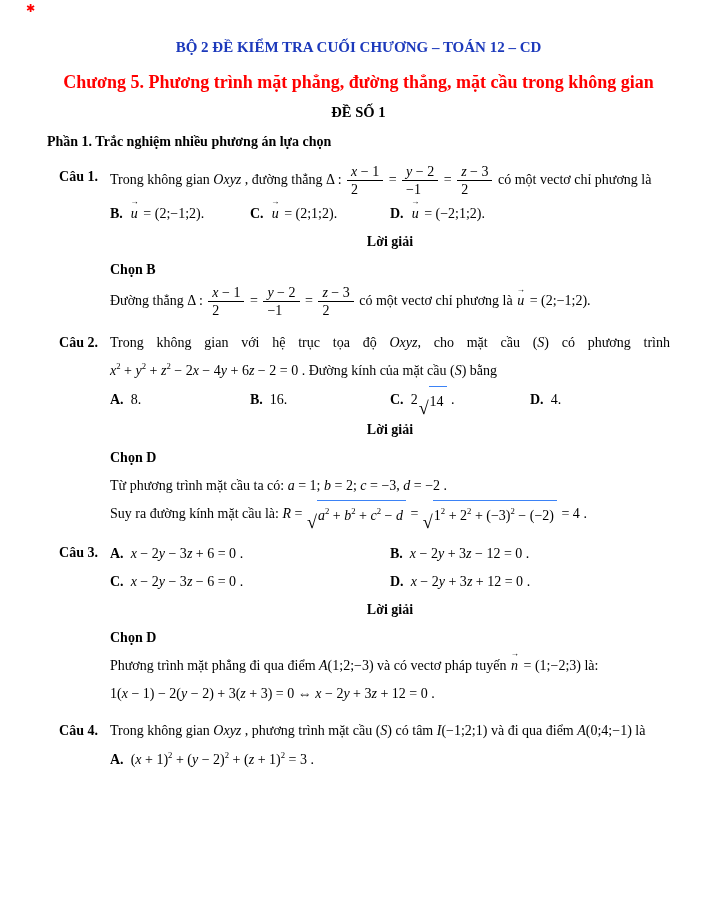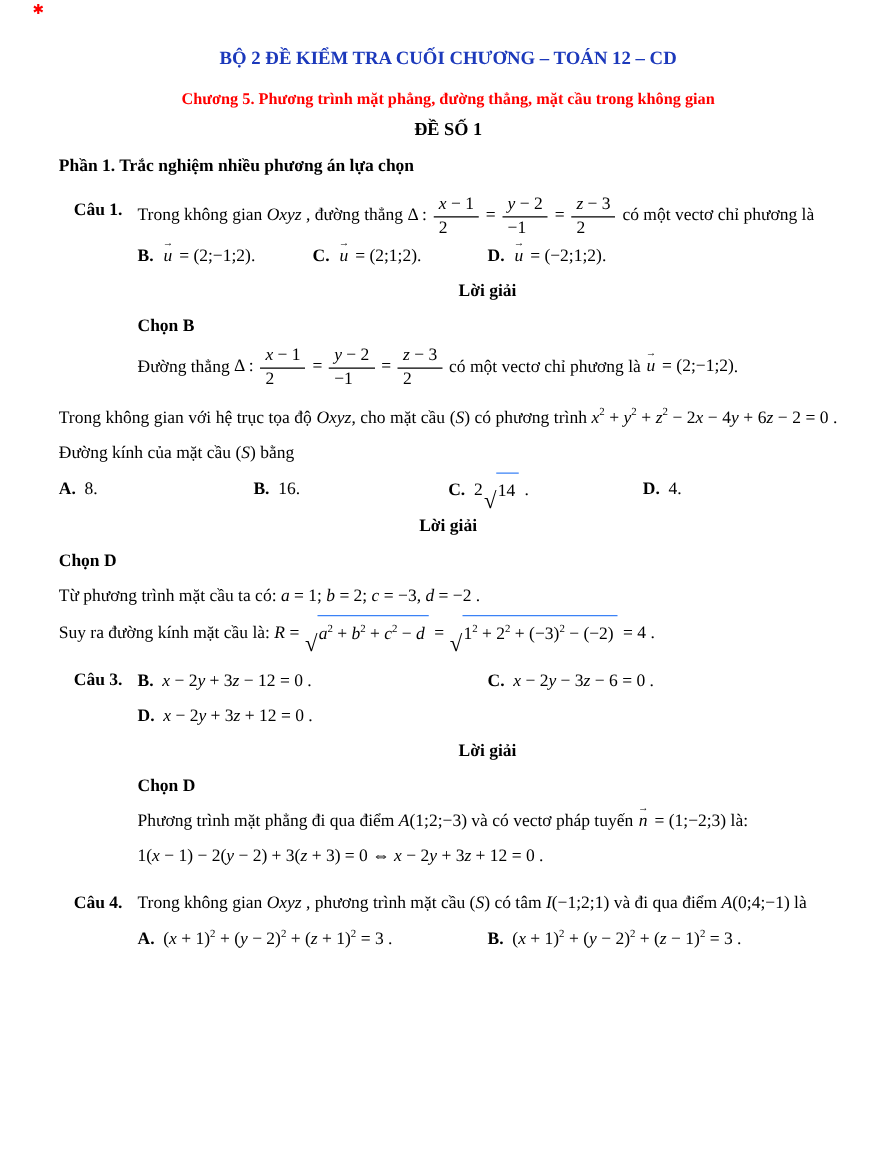--- a/index.html
+++ b/index.html
@@ -9,21 +9,21 @@
     width:714px; height:924px; overflow:hidden; position:relative;
     background:var(--paper); color:var(--ink);
     font-family:"Liberation Serif","DejaVu Serif",serif;
     font-size:14px; line-height:2.0;
   }
   .page { padding:36px 44px 20px 47px; }
 
   .corner-mark { position:absolute; left:26px; top:3px; color:var(--red); font-size:11px; line-height:1; }
 
   .doc-title   { text-align:center; font-weight:bold; color:var(--blue); font-size:15px; line-height:1.5; }
-  .doc-subtitle{ text-align:center; font-weight:bold; color:var(--red);  font-size:13px; line-height:1.5; margin-top:10px; }
+  .doc-subtitle{ text-align:center; font-weight:bold; color:var(--red);  font-size:18px; line-height:1.5; margin-top:10px; }
   .doc-meta    { margin-top:7px; line-height:1.6; }
   .exam-no     { text-align:center; font-weight:bold; font-size:14.6px; line-height:1.6; margin-top:5px; }
   .part-title  { font-weight:bold; line-height:1.7; margin-top:6px; }
   .part-note   { font-style:italic; line-height:1.6; margin-top:4px; }
 
   .question { display:flex; margin-top:9px; }
   .qlabel   { flex:0 0 63px; font-weight:bold;text-align:center; }
   .qbody    { flex:1; min-width:0; }
   .qprompt  { text-align:justify; }
   .options  { display:flex; flex-wrap:wrap; margin-top:1px; }
@@ -92,20 +92,21 @@
               </span> = <span class="frac">
                 <span class="fn"><span class="it">y</span> − 2</span>
                 <span class="fd">−1</span>
               </span> = <span class="frac">
                 <span class="fn"><span class="it">z</span> − 3</span>
                 <span class="fd">2</span>
               </span></span> có một vectơ chỉ phương là <span class="nw"><span class="vec">u</span> = (2;−1;2)</span>.</div>
         </div>
       </section>
       <section class="question">
+        <div class="qlabel">Câu 2.</div>
         <div class="qbody">
           <div class="qprompt">Trong không gian với hệ trục tọa độ <span class="it">Oxyz</span>, cho mặt cầu <span class="nw">(<span class="it">S</span>)</span> có phương trình <span class="nw"><span class="it">x</span><sup>2</sup> + <span class="it">y</span><sup>2</sup> + <span class="it">z</span><sup>2</sup> − 2<span class="it">x</span> − 4<span class="it">y</span> + 6<span class="it">z</span> − 2 = 0</span> . Đường kính của mặt cầu <span class="nw">(<span class="it">S</span>)</span> bằng</div>
           <div class="options cols4">
             <span class="option"><span class="olabel">A.</span><span class="otext">8.</span></span>
             <span class="option"><span class="olabel">B.</span><span class="otext">16.</span></span>
             <span class="option"><span class="olabel">C.</span><span class="otext">2<span class="sqrt">
                   <span class="rad">√</span>
                   <span class="sqc">14</span>
                 </span> .</span></span>
             <span class="option"><span class="olabel">D.</span><span class="otext">4.</span></span>
@@ -119,34 +120,34 @@
               </span> = <span class="sqrt">
                 <span class="rad">√</span>
                 <span class="sqc">1<sup>2</sup> + 2<sup>2</sup> + (−3)<sup>2</sup> − (−2)</span>
               </span> = 4</span> .</div>
         </div>
       </section>
       <section class="question">
         <div class="qlabel">Câu 3.</div>
         <div class="qbody">
           <div class="options cols2">
+            <span class="option"><span class="olabel">A.</span><span class="otext"><span class="nw"><span class="it">x</span> − 2<span class="it">y</span> − 3<span class="it">z</span> + 6 = 0</span> .</span></span>
             <span class="option"><span class="olabel">B.</span><span class="otext"><span class="nw"><span class="it">x</span> − 2<span class="it">y</span> + 3<span class="it">z</span> − 12 = 0</span> .</span></span>
             <span class="option"><span class="olabel">C.</span><span class="otext"><span class="nw"><span class="it">x</span> − 2<span class="it">y</span> − 3<span class="it">z</span> − 6 = 0</span> .</span></span>
             <span class="option"><span class="olabel">D.</span><span class="otext"><span class="nw"><span class="it">x</span> − 2<span class="it">y</span> + 3<span class="it">z</span> + 12 = 0</span> .</span></span>
           </div>
           <div class="lg">Lời giải</div>
           <div class="chon">Chọn D</div>
           <div class="sline">Phương trình mặt phẳng đi qua điểm <span class="nw"><span class="it">A</span>(1;2;−3)</span> và có vectơ pháp tuyến <span class="nw"><span class="vec">n</span> = (1;−2;3)</span> là:</div>
           <div class="sline"><span class="nw">1(<span class="it">x</span> − 1) − 2(<span class="it">y</span> − 2) + 3(<span class="it">z</span> + 3) = 0 ⇔ </span><span class="nw"><span class="it">x</span> − 2<span class="it">y</span> + 3<span class="it">z</span> + 12 = 0</span> .</div>
         </div>
       </section>
       <section class="question">
         <div class="qlabel">Câu 4.</div>
         <div class="qbody">
           <div class="qprompt">Trong không gian <span class="it">Oxyz</span> , phương trình mặt cầu <span class="nw">(<span class="it">S</span>)</span> có tâm <span class="nw"><span class="it">I</span>(−1;2;1)</span> và đi qua điểm <span class="nw"><span class="it">A</span>(0;4;−1)</span> là</div>
           <div class="options cols2">
             <span class="option"><span class="olabel">A.</span><span class="otext"><span class="nw">(<span class="it">x</span> + 1)<sup>2</sup> + (<span class="it">y</span> − 2)<sup>2</sup> + (<span class="it">z</span> + 1)<sup>2</sup> = 3</span> .</span></span>
-            <span class="option"><span class="olabel">B.</span><span class="otext"><span class="nw">(<span class="it">x</span> + 1)<sup>2</sup> + (<span class="it">y</span> − 2)<sup>2</sup> + (<span class="it">z</span> − 1)<sup>2</sup> = 3</span> .</span></span>
           </div>
         </div>
       </section>
     </main>
 </div>
 
 </body></html>

